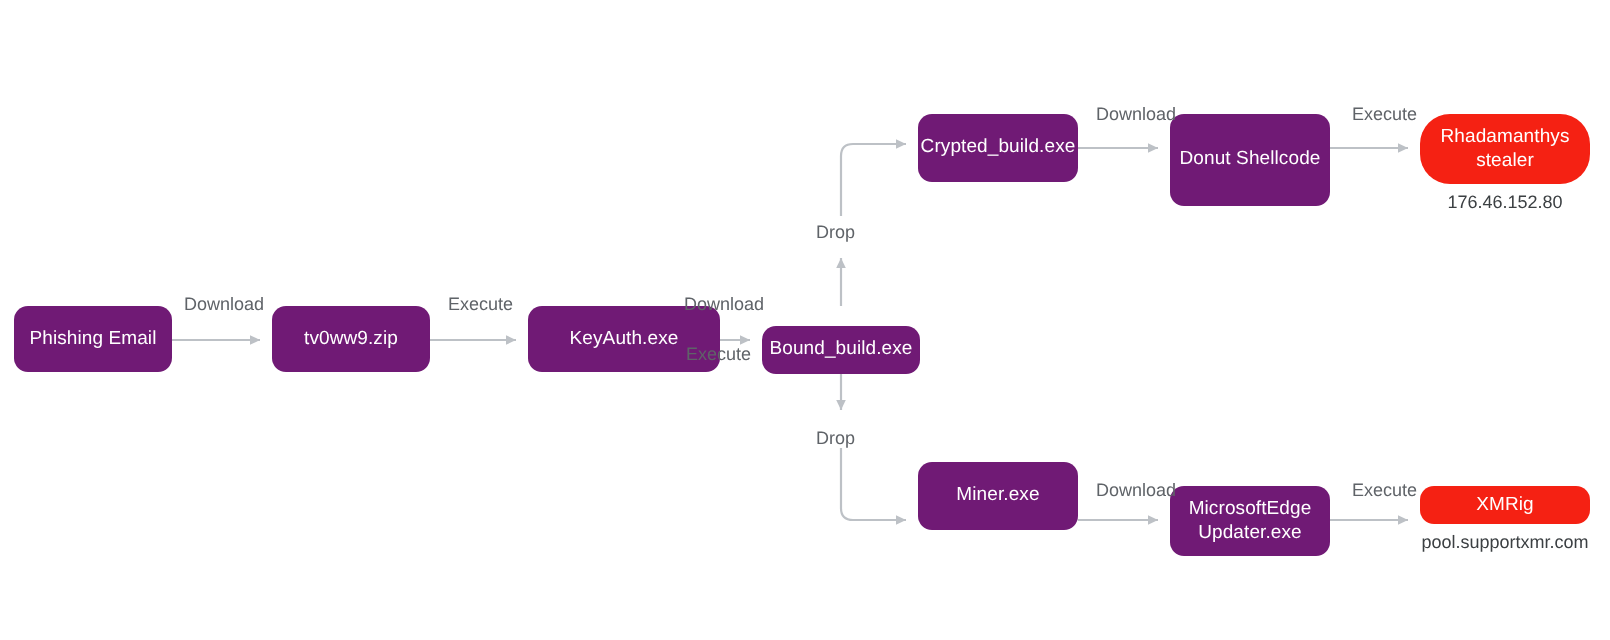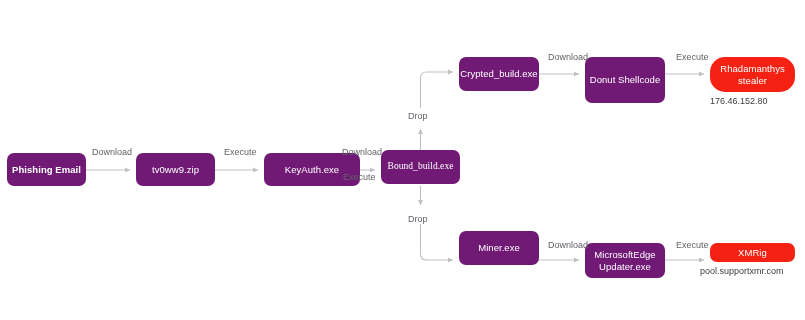--- a/index.html
+++ b/index.html
@@ -49,21 +49,21 @@
     font-size: 9px;
     line-height: 10px;
     white-space: nowrap;
   }
   .note-label {
     position: absolute;
     color: #3c4043;
     font-size: 9px;
     line-height: 10px;
     white-space: nowrap;
-    text-align: left;
+    text-align: center;
   }
 </style>
 </head>
 <body>
 
 <div id="canvas">
 
   <svg id="edges" viewBox="0 0 805 320" width="805" height="320" xmlns="http://www.w3.org/2000/svg">
     <defs>
       <marker id="arrow-r" markerWidth="6" markerHeight="6" refX="5" refY="3" orient="auto" markerUnits="userSpaceOnUse">
@@ -86,27 +86,27 @@
       <path d="M420.5,224 L420.5,254 Q420.5,260 426.5,260 L453,260" marker-end="url(#arrow-r)"></path>
 
       <line x1="539" y1="74" x2="579" y2="74" marker-end="url(#arrow-r)"></line>
       <line x1="665" y1="74" x2="704" y2="74" marker-end="url(#arrow-r)"></line>
 
       <line x1="539" y1="260" x2="579" y2="260" marker-end="url(#arrow-r)"></line>
       <line x1="665" y1="260" x2="704" y2="260" marker-end="url(#arrow-r)"></line>
     </g>
   </svg>
 
-  <div class="node blue" style="left:7px; top:153px; width:79px; height:33px;font-weight:bold;">Phishing Email</div>
+  <div class="node blue" style="left:7px; top:153px; width:79px; height:33px;">Phishing Email</div>
 
   <div class="node blue" style="left:136px; top:153px; width:79px; height:33px;">tv0ww9.zip</div>
 
   <div class="node blue" style="left:264px; top:153px; width:96px; height:33px;">KeyAuth.exe</div>
 
-  <div class="node blue" style="left:381px; top:150px; width:79px; height:34px;font-family:Liberation Serif, serif;">Bound_build.exe</div>
+  <div class="node blue" style="left:381px; top:163px; width:79px; height:24px;">Bound_build.exe</div>
 
   <div class="node blue" style="left:459px; top:57px; width:80px; height:34px;">Crypted_build.exe</div>
 
   <div class="node blue" style="left:585px; top:57px; width:80px; height:46px;text-align:center;">Donut Shellcode</div>
 
   <div class="node red" style="left:710px; top:57px; width:85px; height:35px;border-radius:15px;">Rhadamanthys
 stealer</div>
 
   <div class="node blue" style="left:459px; top:231px; width:80px; height:34px;">Miner.exe</div>
 

